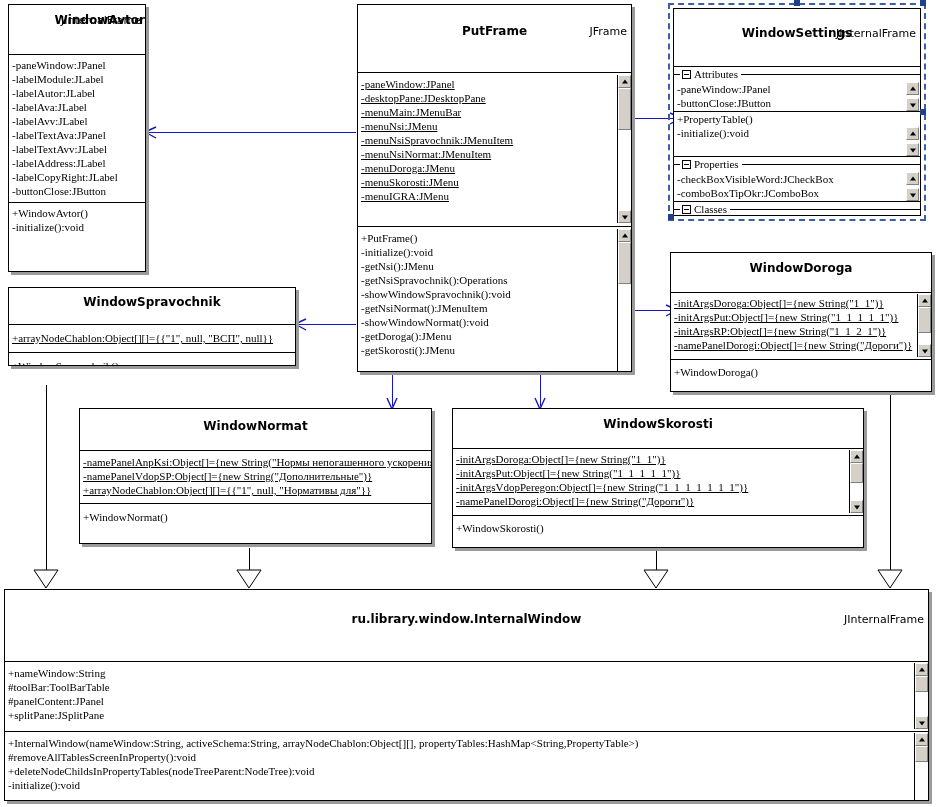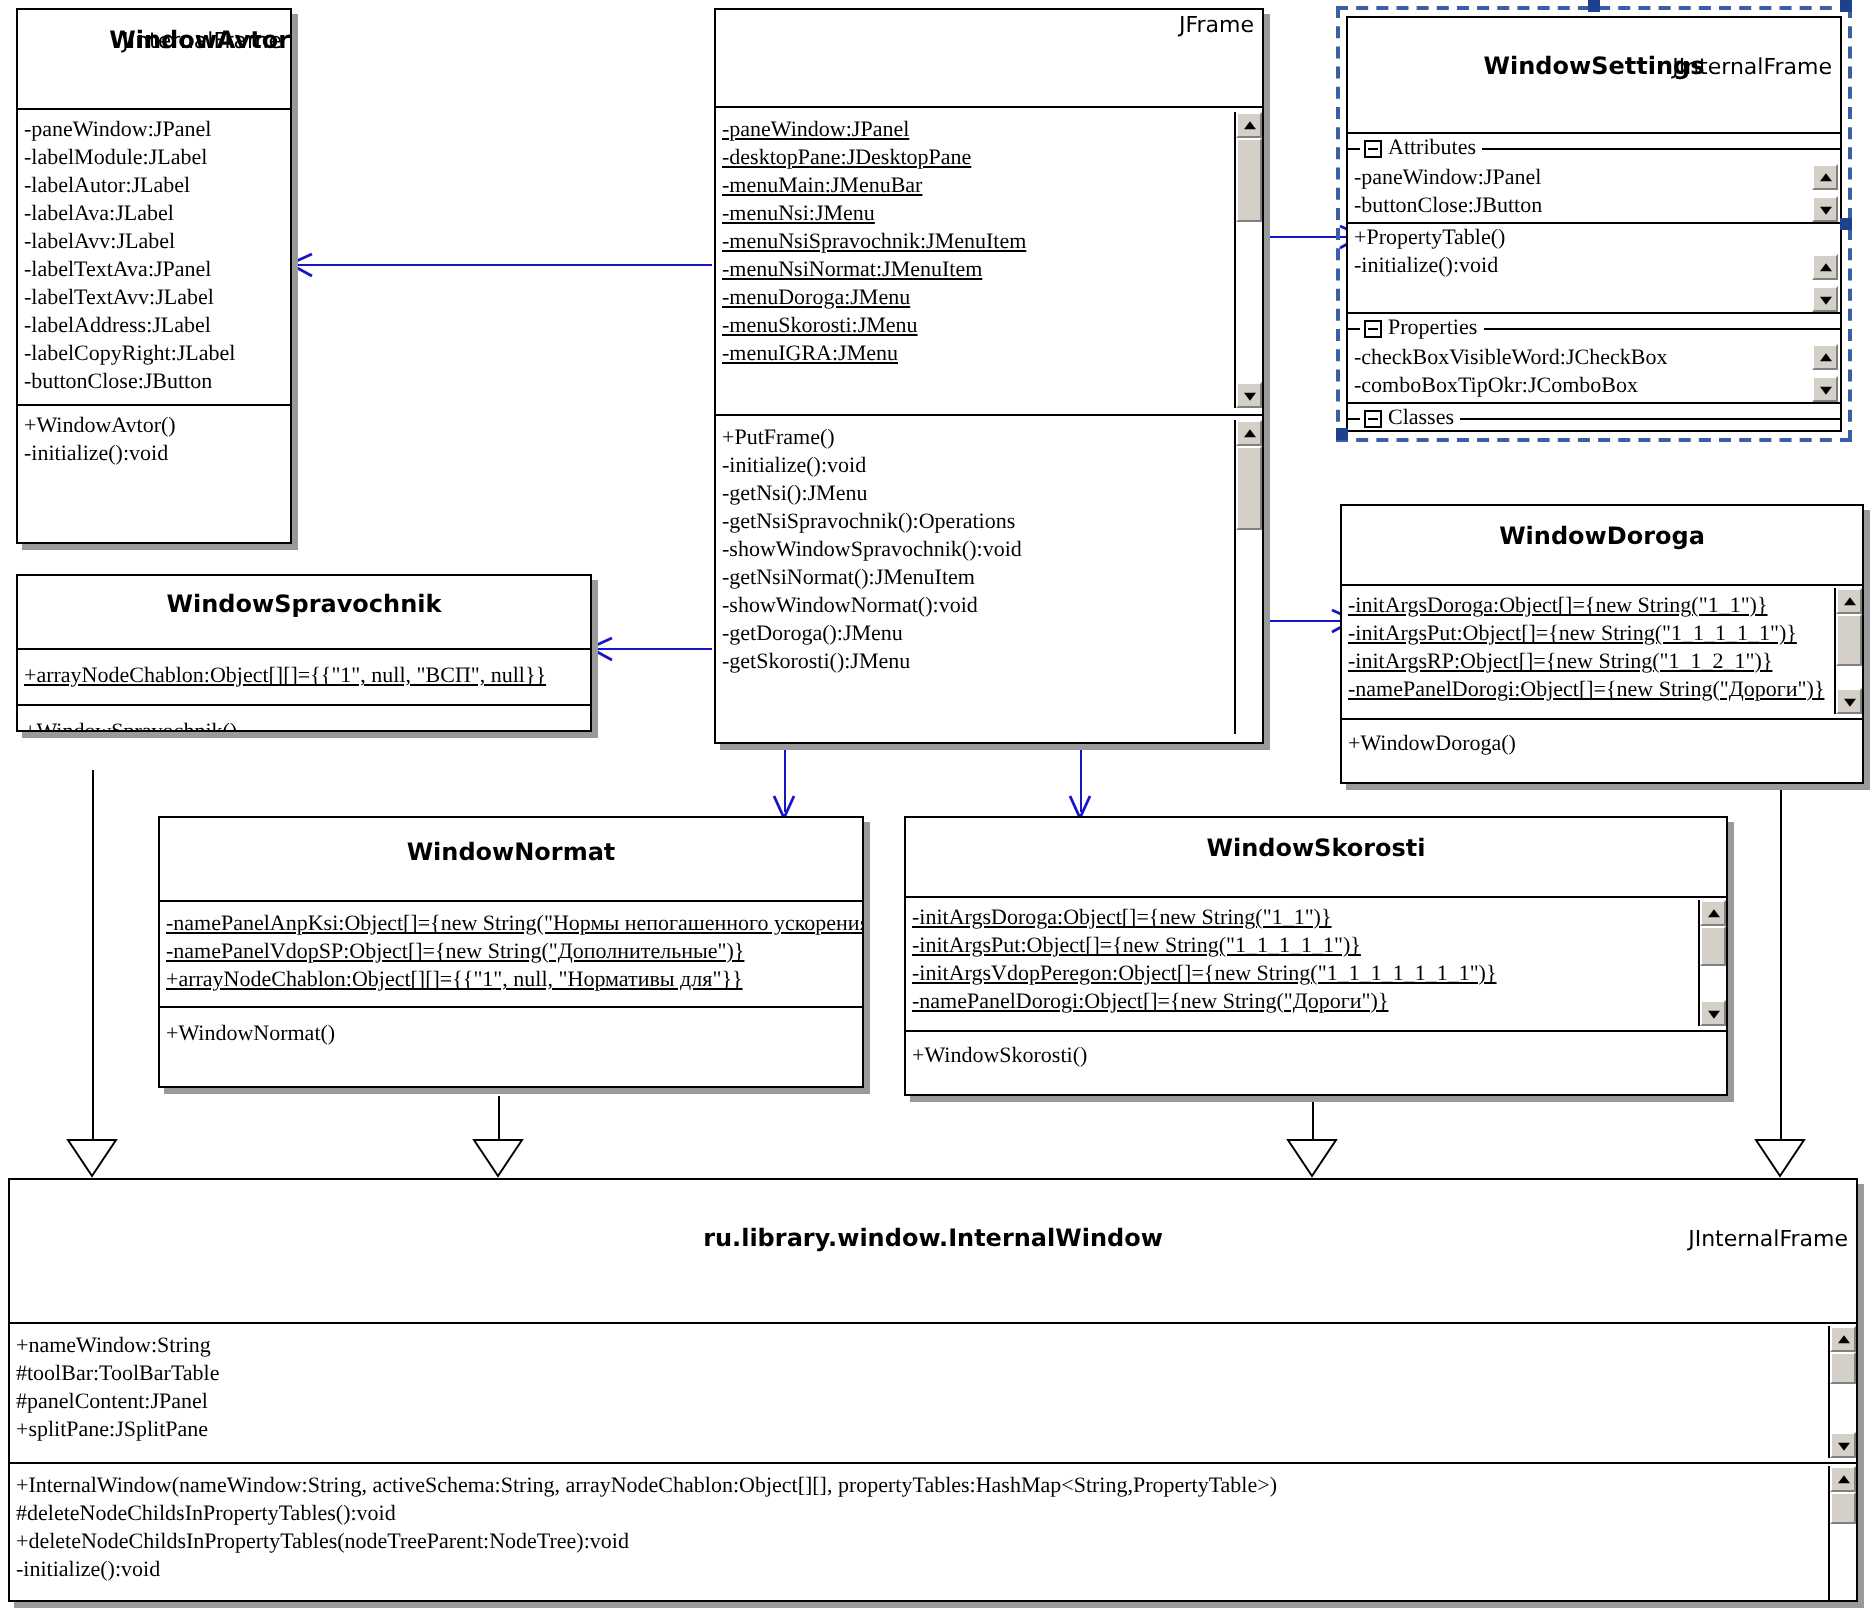--- a/index.html
+++ b/index.html
@@ -161,20 +161,21 @@
     </div>
     <div class="compartment last" style="height:76px;padding-top:3px;">
       <div class="feat">+WindowAvtor()</div>
       <div class="feat">-initialize():void</div>
     </div>
   </div>
 
   <div class="umlbox" style="left:357px;top:4px;width:275px;height:368px;">
     <div class="hdr" style="height:49px;">
       <div class="stereo">JFrame</div>
+      <div class="cname" style="margin-top:19px;">PutFrame</div>
     </div>
     <div class="compartment" style="height:154px;padding-top:4px;">
       <div class="feat u">-paneWindow:JPanel</div>
       <div class="feat u">-desktopPane:JDesktopPane</div>
       <div class="feat u">-menuMain:JMenuBar</div>
       <div class="feat u">-menuNsi:JMenu</div>
       <div class="feat u">-menuNsiSpravochnik:JMenuItem</div>
       <div class="feat u">-menuNsiNormat:JMenuItem</div>
       <div class="feat u">-menuDoroga:JMenu</div>
       <div class="feat u">-menuSkorosti:JMenu</div>
@@ -346,21 +347,21 @@
       <div class="feat">+splitPane:JSplitPane</div>
       <div class="sbar" style="top:1px;height:66px;">
         <div class="btn up"></div>
         <div class="thumb" style="height:16px;"></div>
         <div class="track"></div>
         <div class="btn down"></div>
       </div>
     </div>
     <div class="compartment last" style="height:90px;padding-top:4px;">
       <div class="feat">+InternalWindow(nameWindow:String, activeSchema:String, arrayNodeChablon:Object[][], propertyTables:HashMap&lt;String,PropertyTable&gt;)</div>
-      <div class="feat">#deleteNodeChildsInPropertyTables():void</div>
+      <div class="feat">#removeAllTablesScreenInProperty():void</div>
       <div class="feat">+deleteNodeChildsInPropertyTables(nodeTreeParent:NodeTree):void</div>
       <div class="feat">-initialize():void</div>
       <div class="sbar" style="top:1px;height:86px;">
         <div class="btn up"></div>
         <div class="thumb" style="height:16px;"></div>
         <div class="track"></div>
 
       </div>
     </div>
   </div>

